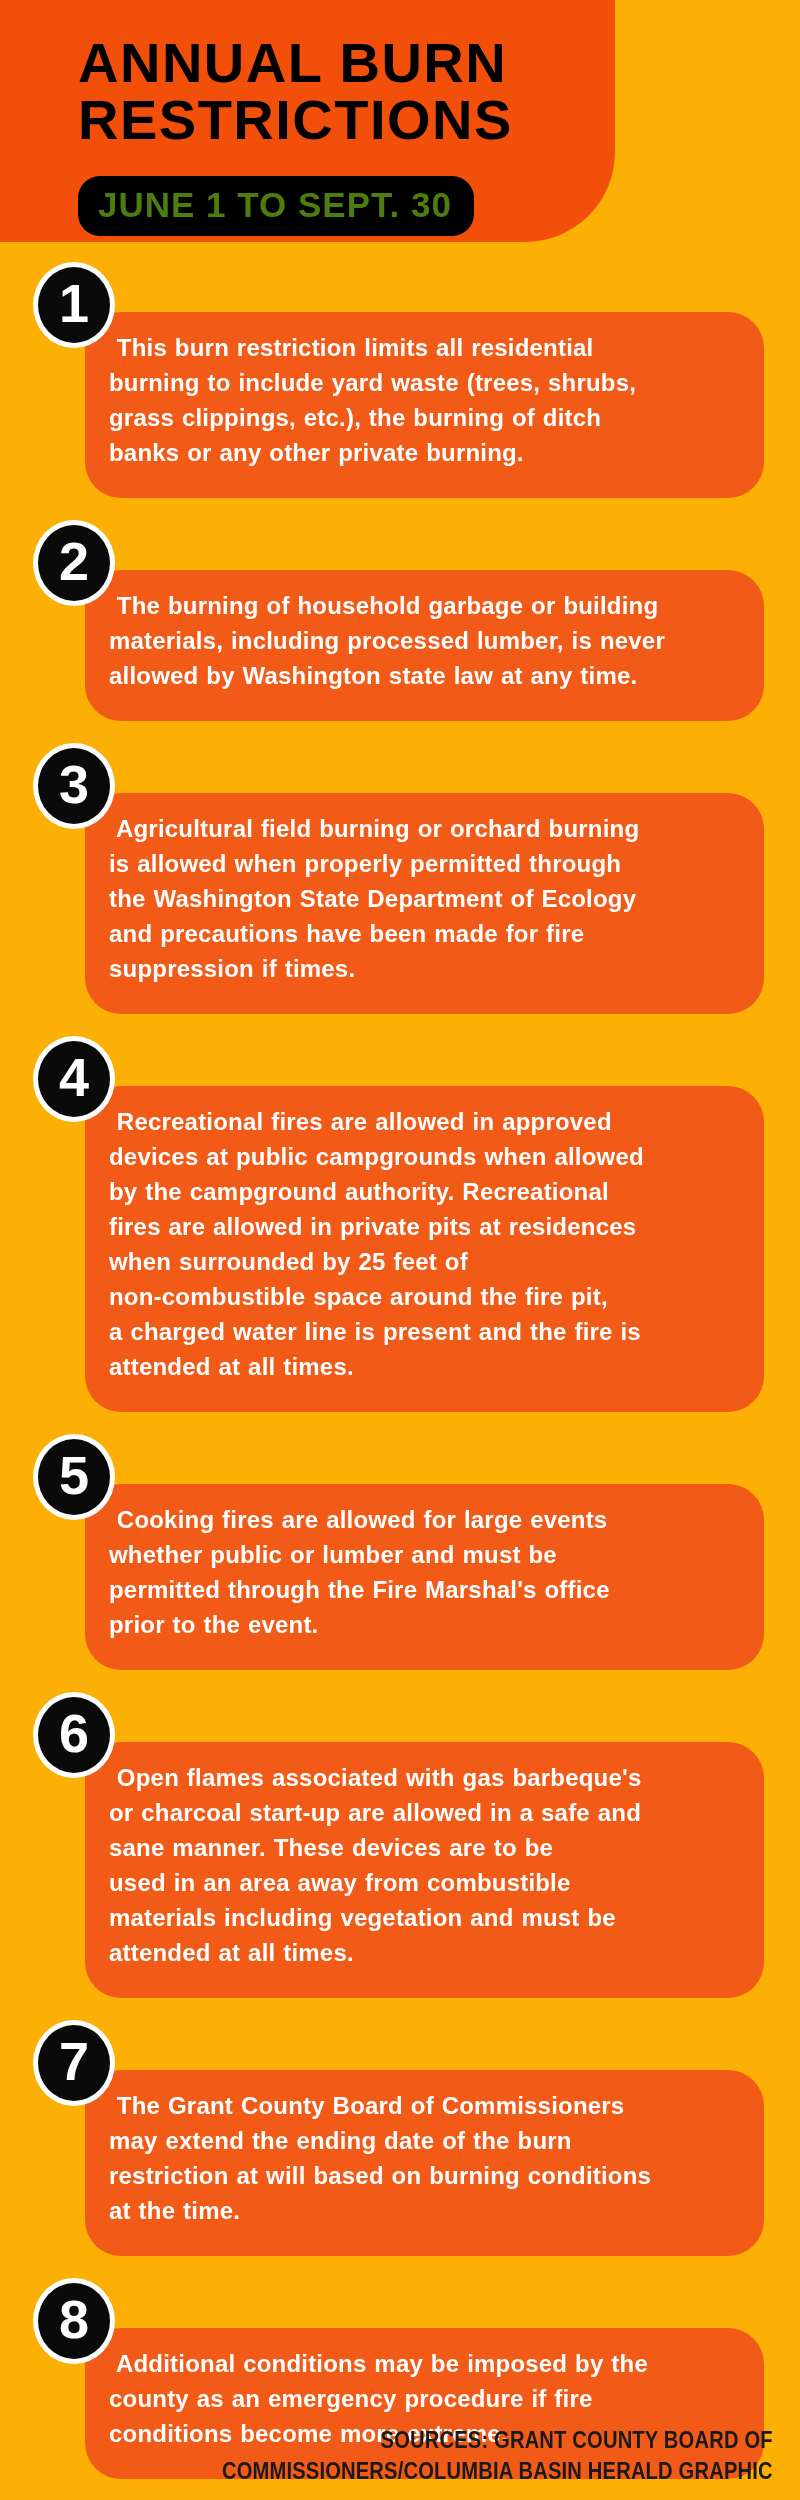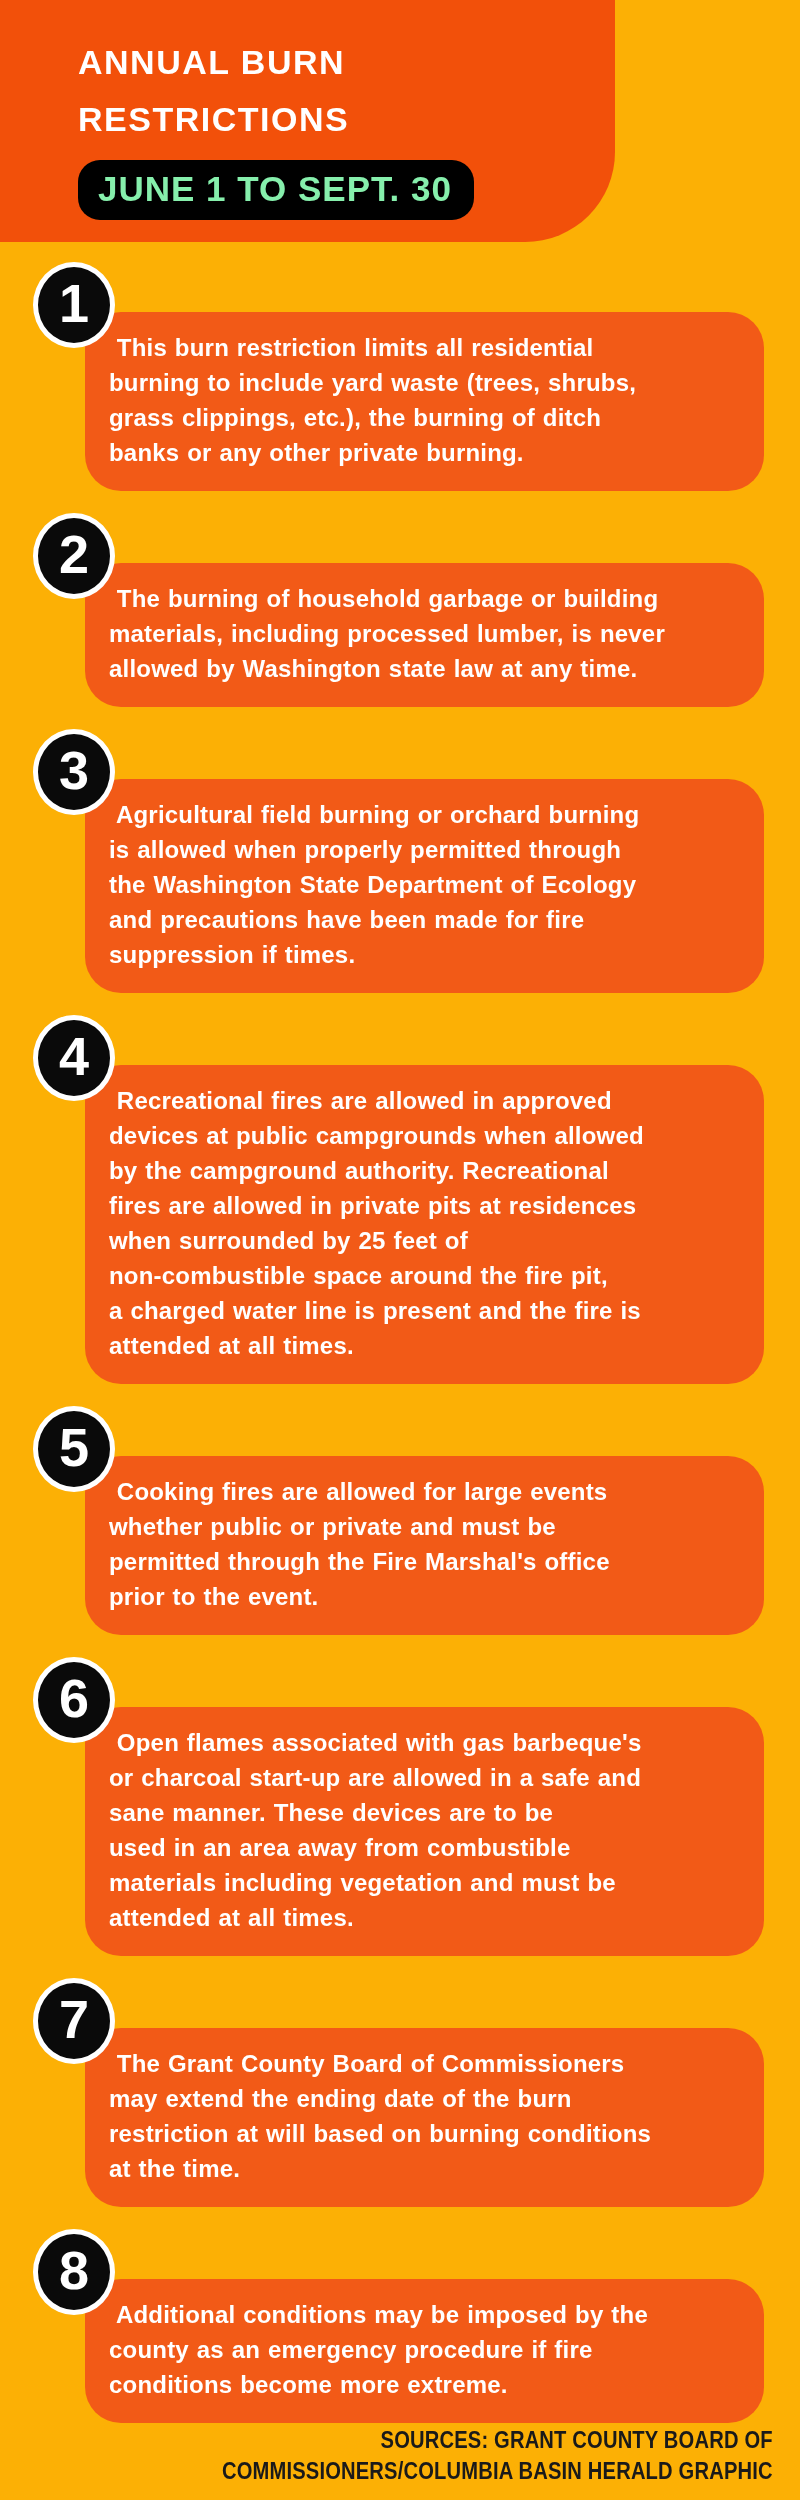--- a/index.html
+++ b/index.html
@@ -14,32 +14,32 @@
   .header{
     position:absolute;top:0;left:0;
     width:615px;height:242px;
     background:#F2500A;
     border-radius:0 0 90px 0;
     box-sizing:border-box;
     padding:34px 0 0 78px;
   }
   .title{
     margin:0;
-    color:#ffffff;
-    font-size:34px;
+    color:#000000;
+    font-size:56px;
     font-weight:bold;
     line-height:57px;
     letter-spacing:1.5px;
     white-space:pre;
   }
   .pill{
     display:inline-block;
-    margin-top:12px;
+    margin-top:28px;
     background:#000000;
-    color:#86efac;
+    color:#4d7c0f;
     font-size:35px;
     font-weight:bold;
     letter-spacing:1px;
     padding:9px 22px 11px 20px;
     border-radius:22px;
     white-space:nowrap;
   }
   
   .items{position:absolute;top:242px;left:0;width:800px;}
   .item{
@@ -66,21 +66,21 @@
     transform:translateY(-2px);
   }
   .card{
     background:#F25A17;
     border-radius:36px;
     box-sizing:border-box;
     min-height:60px;
   }
   .card-text{
     margin:0;
-    padding:18px 18px 21px 24px;
+    padding:18px 18px 28px 24px;
     color:#FFFFFF;
     font-size:24px;
     font-weight:bold;
     line-height:35px;
     letter-spacing:0.2px;
     word-spacing:1px;
     white-space:pre;
   }
   
   .footer{
@@ -161,21 +161,21 @@
 attended at all times.</p>
       </div>
     </div>
 
     <div class="item">
       <div class="badge">
         <span class="num">5</span>
       </div>
       <div class="card">
         <p class="card-text"> Cooking fires are allowed for large events
-whether public or private and must be
+whether public or lumber and must be
 permitted through the Fire Marshal's office
 prior to the event.</p>
       </div>
     </div>
 
     <div class="item">
       <div class="badge">
         <span class="num">6</span>
       </div>
       <div class="card">

